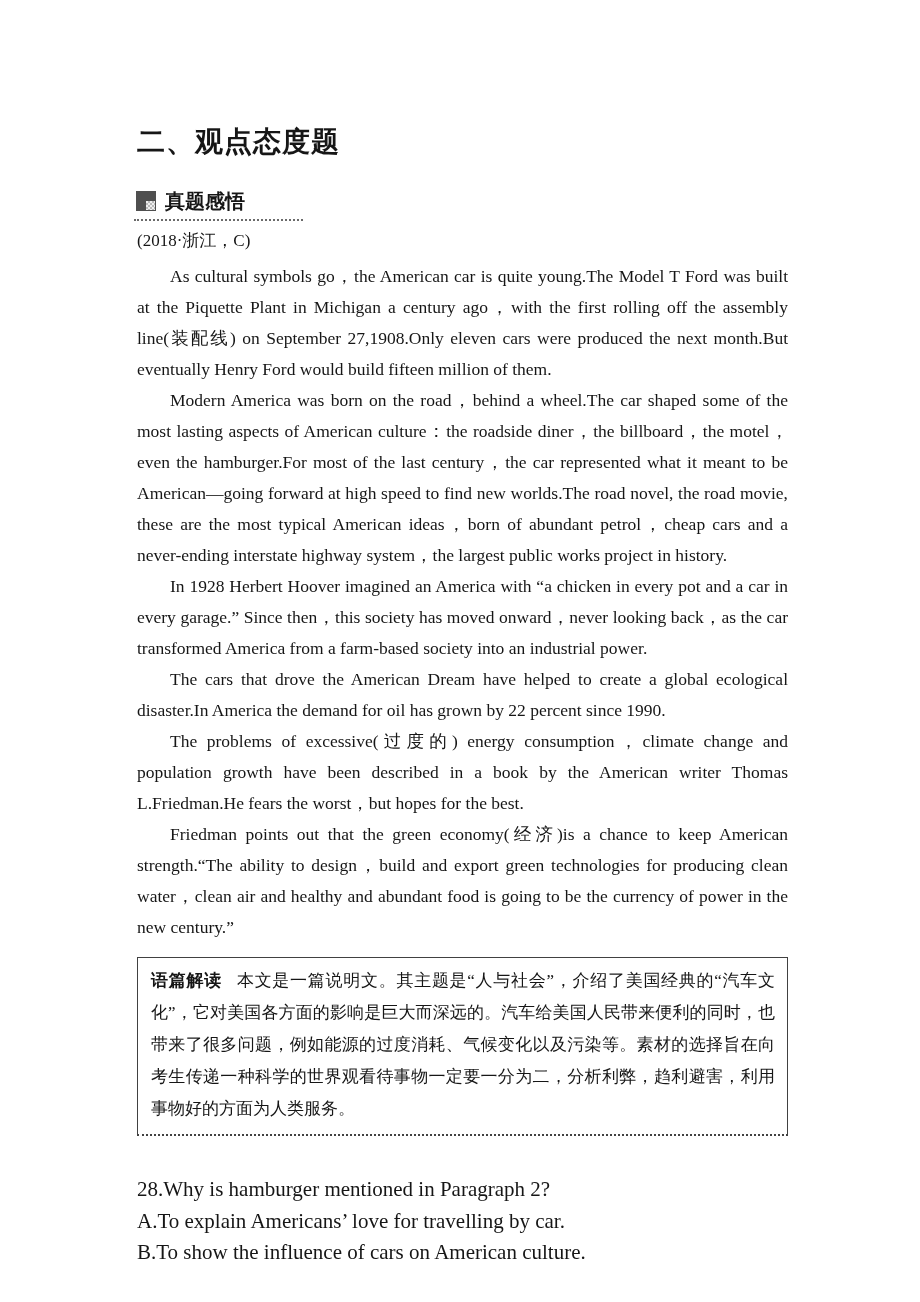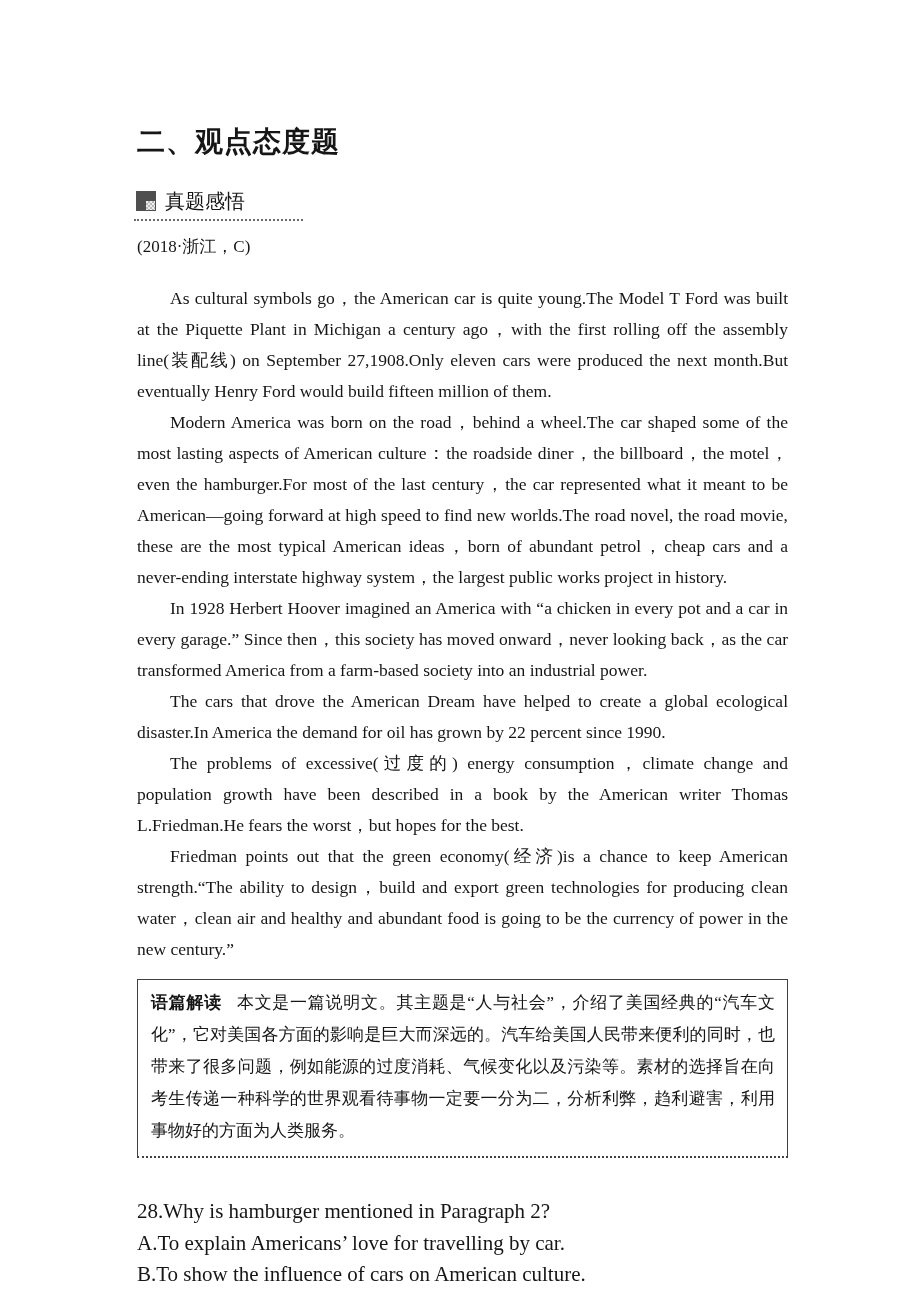--- a/index.html
+++ b/index.html
@@ -40,30 +40,30 @@
   .section-icon::after {
     content: "";
     position: absolute;
     right: 1px; bottom: 1px;
     width: 9px; height: 9px;
     background: repeating-conic-gradient(#b9b9b9 0% 25%, #ededed 0% 50%);
     background-size: 4px 4px;
   }
   .section-label {
     font-family: "Liberation Sans", "DejaVu Sans", sans-serif;
-    font-weight: normal;
+    font-weight: bold;
     font-size: 20px;
     line-height: 22px;
   }
   .source-line {
-    margin-top: 14px;
+    margin-top: 8px;
     font-size: 17px;
     line-height: 24px;
   }
-  .passage { margin-top: 24px; }
+  .passage { margin-top: 8px; }
   .passage p {
     font-size: 17.5px;
     line-height: 31px;
     text-align: justify;
     text-indent: 33px;
   }
   .analysis-box {
     margin-top: 14px;
     border: 1px solid #414141;
     border-bottom: 2px dotted #414141;

